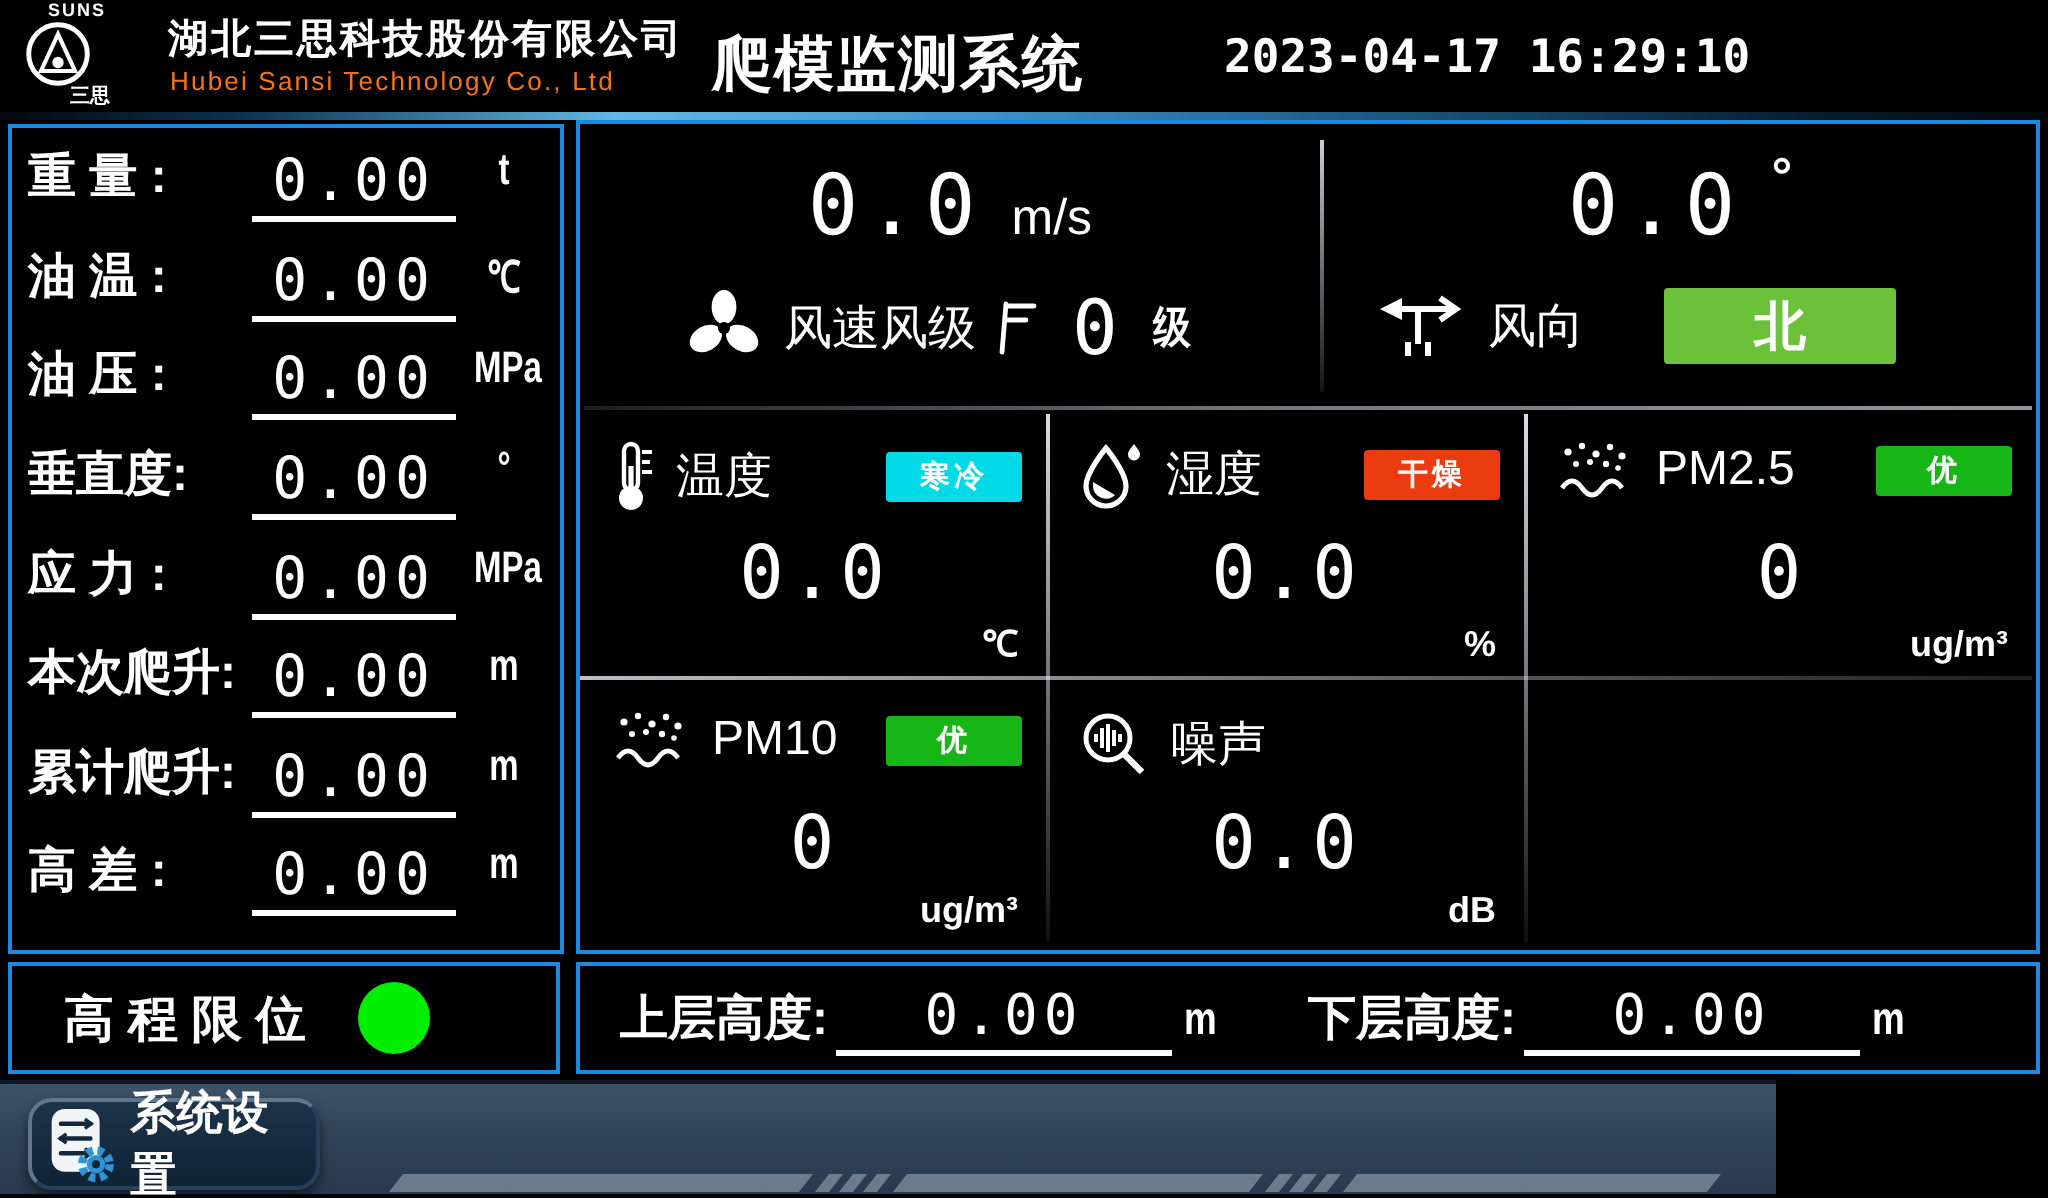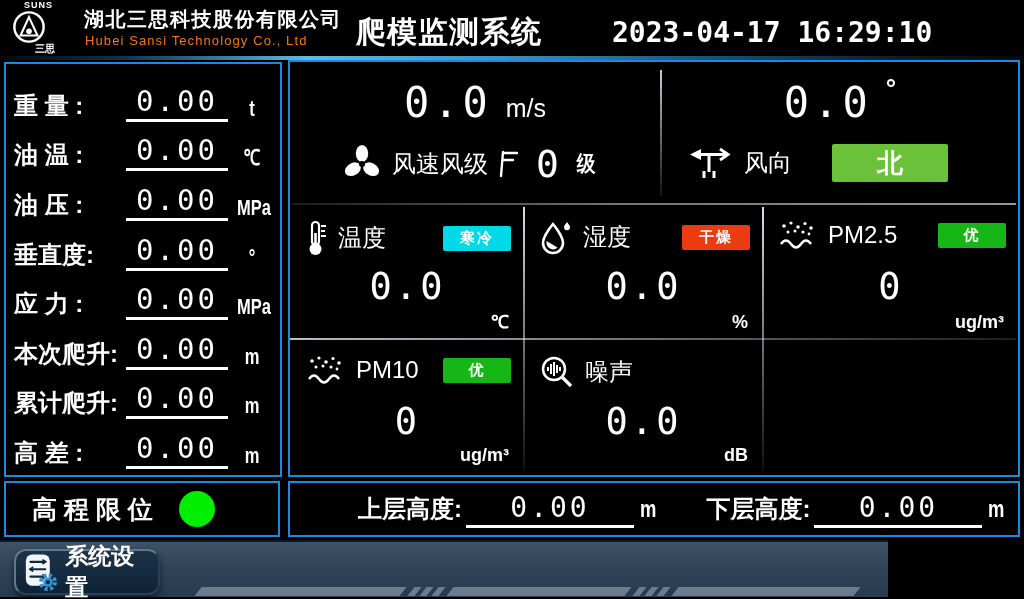--- a/index.html
+++ b/index.html
@@ -8,31 +8,31 @@
   #stage { position:relative; width:1024px; height:599px; background:#000; }
 
   
   .hdr { position:absolute; left:0; top:0; width:1024px; height:56px; background:#000; }
   .logo-wrap { position:absolute; left:12px; top:0px; width:66px; text-align:center; }
   .logo-suns { font-size:9px; font-weight:bold; letter-spacing:1px; text-align:left; padding-left:12px; line-height:10px; }
   .logo-cn   { font-size:10px; font-weight:bold; line-height:10px; }
   .company-cn { position:absolute; left:84px; top:6px; font-size:20px; font-weight:bold; letter-spacing:1.5px; }
   .company-en { position:absolute; left:85px; top:33px; font-size:13px; letter-spacing:1.1px; color:#f97316; }
   .page-title { position:absolute; left:356px; top:12px; font-size:30px; font-weight:bold; letter-spacing:1px; }
-  .hdr-time   { position:absolute; left:612px; top:16px; font-size:28px; font-weight:bold;
+  .hdr-time   { position:absolute; left:612px; top:16px; font-size:23px; font-weight:bold;
                 font-family:"DejaVu Sans Mono", monospace; }
   .hdr-line { position:absolute; left:0; top:56px; width:1024px; height:4px;
       background:linear-gradient(90deg,#03080d 0%,#0d3350 12%,#62b9e2 30%,#3e93c7 48%,#1d557c 68%,#0a1d2e 88%,#02070c 100%); }
 
   
   .panel { position:absolute; background:#000; border:2px solid #1a8ae0; }
 
   #left-panel { left:4px; top:62px; width:278px; height:415px;
                 display:flex; flex-direction:column; padding:8px 8px 6px 8px; }
-  .meas-row   { flex:1; display:flex; align-items:flex-end; }
+  .meas-row   { flex:1; display:flex; align-items:flex-start; }
   .meas-label { width:112px; font-size:24px; font-weight:bold; white-space:nowrap; }
   .meas-value { flex:1; text-align:center; font-family:"DejaVu Sans Mono", monospace;
                 font-size:29px; letter-spacing:3px; border-bottom:3px solid #fff;
                 line-height:36px; margin-right:4px; }
   .meas-unit  { width:40px; text-align:center; font-size:22px; font-weight:bold;
                 transform:scaleX(.75); }
 
   #right-panel { left:288px; top:60px; width:732px; height:417px; }
 
   
@@ -84,21 +84,21 @@
   .cell-unit  { position:absolute; right:14px; bottom:5px; font-size:18px; font-weight:bold; }
 
   
   #elev-panel { left:4px; top:481px; width:276px; height:56px;
                 display:flex; align-items:center; padding-left:26px; gap:26px; }
   .elev-label { font-size:25px; font-weight:bold; white-space:nowrap; }
   .elev-dot   { width:36px; height:36px; border-radius:50%; }
 
   #heights-panel { left:288px; top:481px; width:732px; height:56px;
                    display:flex; align-items:center; padding:0 20px; }
-  .h-group { flex:1; display:flex; align-items:center;margin-left:48px; }
+  .h-group { flex:1; display:flex; align-items:center; }
   .h-label { font-size:24px; font-weight:bold; white-space:nowrap; }
   .h-value { width:168px; text-align:center; font-family:"DejaVu Sans Mono", monospace;
              font-size:28px; letter-spacing:3px; border-bottom:3px solid #fff;
              line-height:34px; margin:0 4px; }
   .h-unit  { font-size:23px; font-weight:bold; transform:scaleX(.8); }
 
   
   #footer { position:absolute; left:0; top:540px; width:888px; height:57px;
             background:linear-gradient(180deg,#3e5368 0%,#31455a 45%,#273a4e 100%);
             border-top:2px solid #0c1824; }

